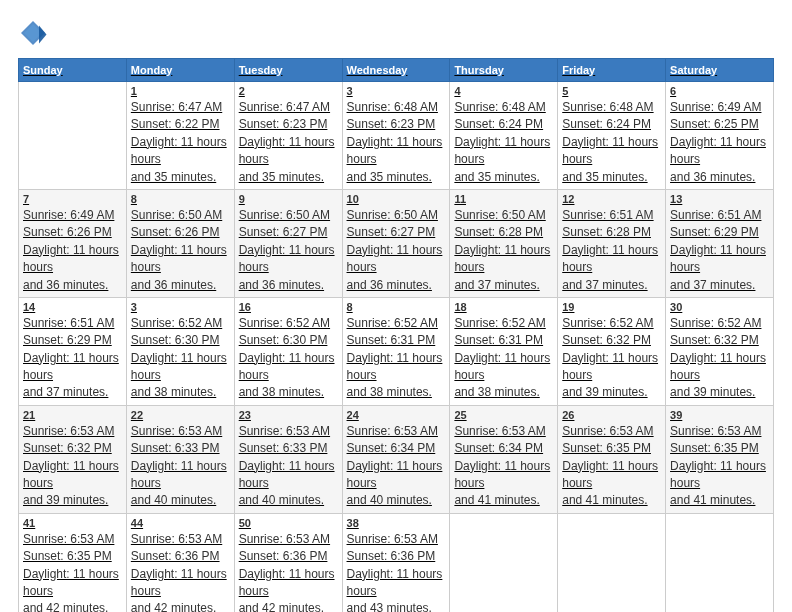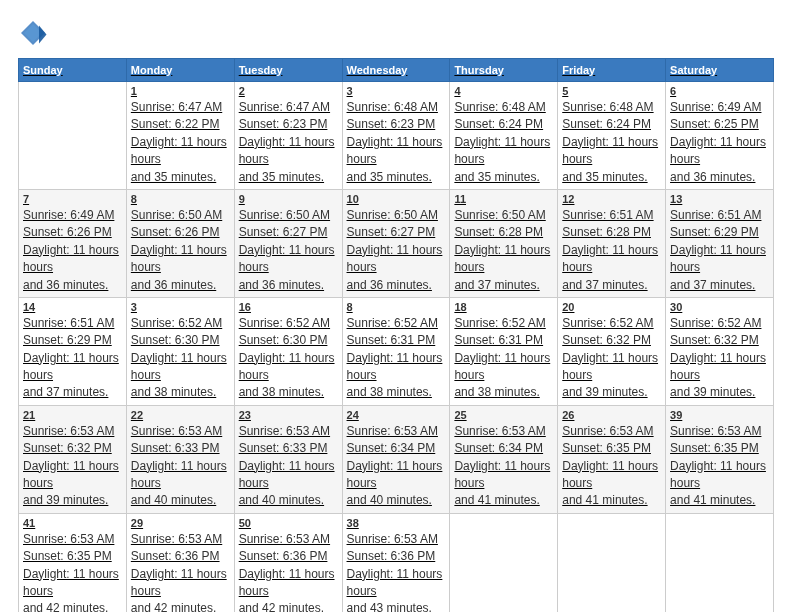--- a/index.html
+++ b/index.html
@@ -203,21 +203,21 @@
           </td>
           <td>
             <span class="day-num">8</span>
             <div class="day-info">Sunrise: 6:52 AM<br>Sunset: 6:31 PM<br>Daylight: 11 hours hours<br>and 38 minutes.</div>
           </td>
           <td>
             <span class="day-num">18</span>
             <div class="day-info">Sunrise: 6:52 AM<br>Sunset: 6:31 PM<br>Daylight: 11 hours hours<br>and 38 minutes.</div>
           </td>
           <td>
-            <span class="day-num">20</span>
+            <span class="day-num">19</span>
             <div class="day-info">Sunrise: 6:52 AM<br>Sunset: 6:32 PM<br>Daylight: 11 hours hours<br>and 39 minutes.</div>
           </td>
           <td>
             <span class="day-num">30</span>
             <div class="day-info">Sunrise: 6:52 AM<br>Sunset: 6:32 PM<br>Daylight: 11 hours hours<br>and 39 minutes.</div>
           </td>
         </tr>
         <tr>
           <td>
             <span class="day-num">21</span>
@@ -247,21 +247,21 @@
             <span class="day-num">39</span>
             <div class="day-info">Sunrise: 6:53 AM<br>Sunset: 6:35 PM<br>Daylight: 11 hours hours<br>and 41 minutes.</div>
           </td>
         </tr>
         <tr>
           <td>
             <span class="day-num">41</span>
             <div class="day-info">Sunrise: 6:53 AM<br>Sunset: 6:35 PM<br>Daylight: 11 hours hours<br>and 42 minutes.</div>
           </td>
           <td>
-            <span class="day-num">29</span>
+            <span class="day-num">44</span>
             <div class="day-info">Sunrise: 6:53 AM<br>Sunset: 6:36 PM<br>Daylight: 11 hours hours<br>and 42 minutes.</div>
           </td>
           <td>
             <span class="day-num">50</span>
             <div class="day-info">Sunrise: 6:53 AM<br>Sunset: 6:36 PM<br>Daylight: 11 hours hours<br>and 42 minutes.</div>
           </td>
           <td>
             <span class="day-num">38</span>
             <div class="day-info">Sunrise: 6:53 AM<br>Sunset: 6:36 PM<br>Daylight: 11 hours hours<br>and 43 minutes.</div>
           </td>

